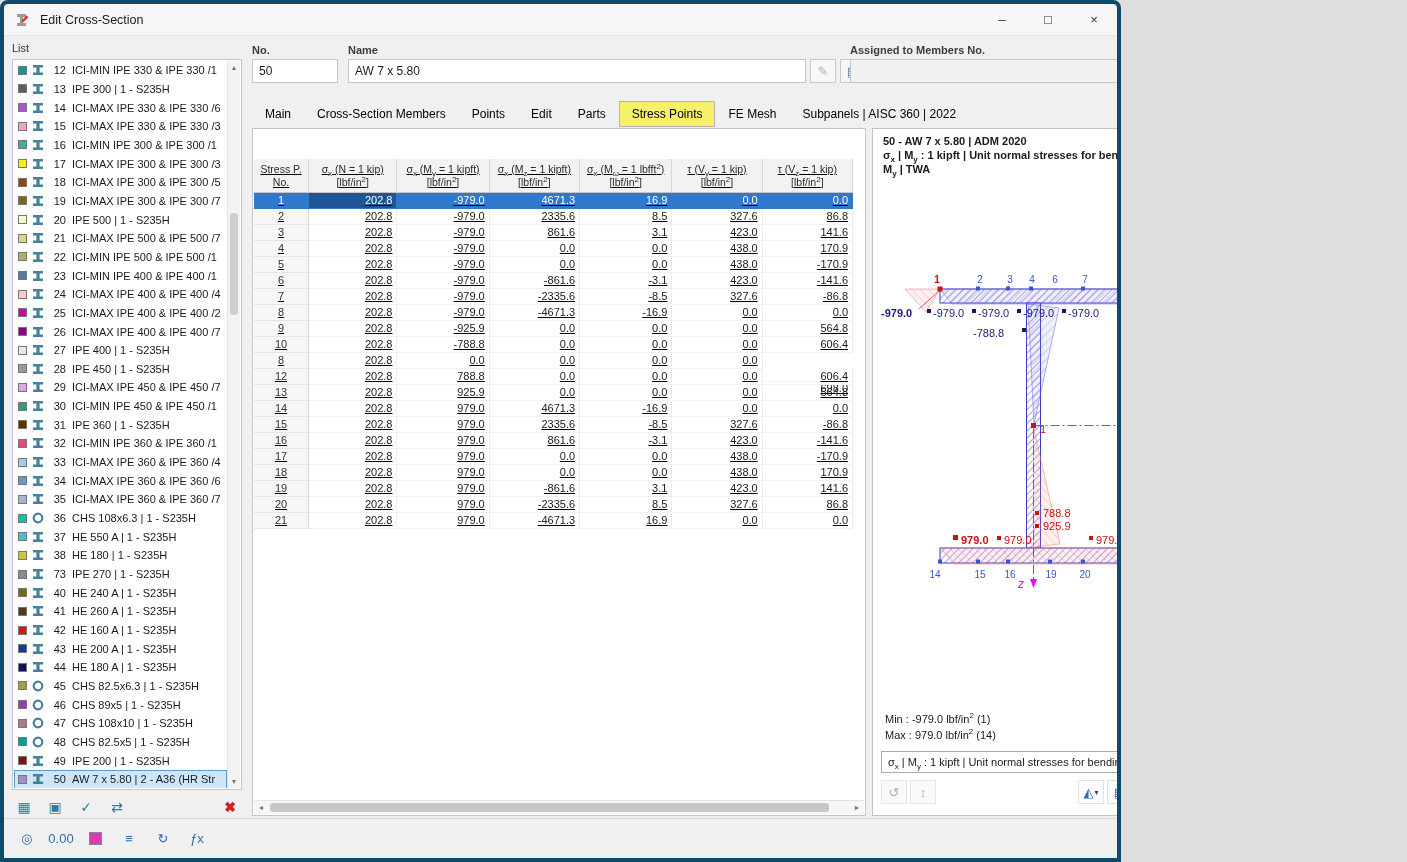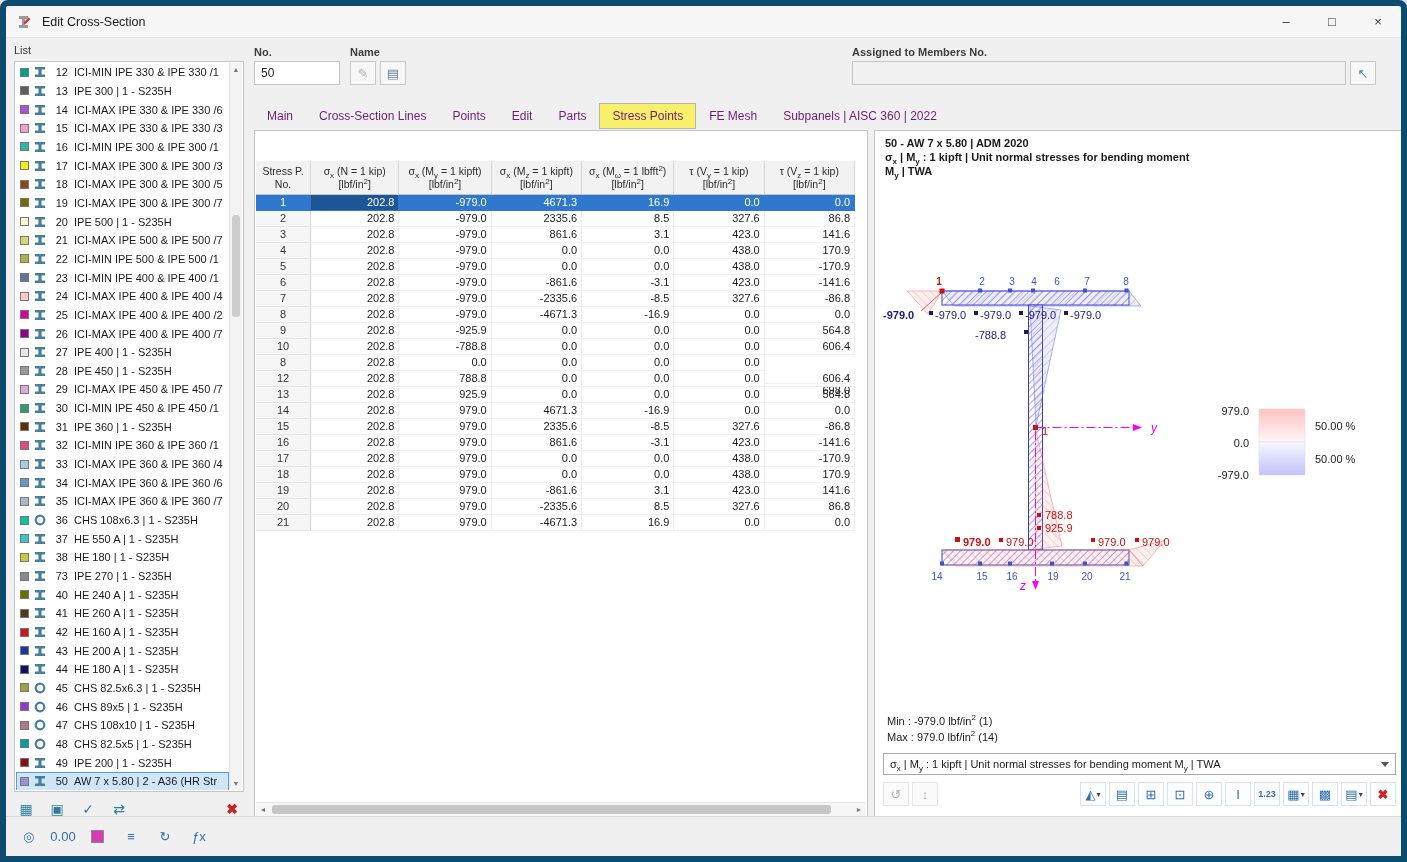--- a/index.html
+++ b/index.html
@@ -1,18 +1,18 @@
 <!DOCTYPE html>
 <html><head>
 <meta charset="utf-8">
 <style>
   html,body{margin:0;padding:0;background:#dedede;font-family:"Liberation Sans",sans-serif;}
   *{box-sizing:border-box;}
   sub,sup{font-size:8px;line-height:0;}
-  .window{position:relative;width:1407px;height:862px;background:#f0f0f0;border:6px solid #0c4a6e;border-radius:8px 8px 0 0;overflow:hidden;}
+  .window{position:relative;width:1121px;height:862px;background:#f0f0f0;border:4px solid #0c4a6e;border-radius:8px 8px 0 0;overflow:hidden;}
   
   .titlebar{position:absolute;left:0;top:0;right:0;height:32px;background:#f6f6f6;border-bottom:1px solid #e3e3e3;display:flex;align-items:center;border-radius:8px 8px 0 0;}
   .titlebar .dlg-icon{width:18px;height:18px;margin:0 8px 0 10px;display:flex;align-items:center;justify-content:center;}
   .titlebar .title{font-size:12.5px;color:#1a1a1a;}
   .wincontrols{margin-left:auto;display:flex;height:32px;}
   .winbtn{width:46px;height:32px;display:flex;align-items:center;justify-content:center;font-size:13px;color:#333;}
   
   .bottombar{position:absolute;left:0;bottom:0;right:0;height:40px;background:#f0f0f0;border-top:1px solid #d9d9d9;display:flex;align-items:center;}
   .footer-icons{display:flex;gap:8px;margin-left:10px;}
   .fbtn{width:26px;height:24px;display:flex;align-items:center;justify-content:center;border:1px solid transparent;border-radius:3px;font-size:13px;color:#2f6db3;background:transparent;}
@@ -42,29 +42,29 @@
   .fieldrow{display:flex;gap:4px;}
   .tf-input{height:24px;background:#fff;border:1px solid #c5c5c5;font-size:12px;color:#1a1a1a;padding:0 6px;display:flex;align-items:center;flex:1;}
   .tf-input.disabled{background:#f1f1f1;}
   .sqbtn{width:26px;height:24px;border:1px solid #c9c9c9;background:#f7f7f7;display:flex;align-items:center;justify-content:center;font-size:13px;color:#5b7f9e;}
   .sqbtn.dis{color:#b5b5b5;}
   .field-no{position:absolute;left:248px;top:40px;width:86px;}
   .field-name{position:absolute;left:344px;top:40px;width:518px;}
   .field-assigned{position:absolute;left:846px;top:40px;width:524px;}
   
   .tabs{position:absolute;left:248px;top:96px;height:27px;display:flex;align-items:flex-end;}
-  .tab{padding:0 12px;line-height:24px;font-size:12px;color:#701a75;border:1px solid transparent;}
+  .tab{padding:0 12px;line-height:24px;font-size:12px;color:#000000;border:1px solid transparent;}
   .tab.active{background:#f8ef6a;border-color:#b5b5b5;}
   
   .table-panel{position:absolute;left:248px;top:124px;width:614px;height:688px;background:#fff;border:1px solid #c5c5c5;}
   .subtabs{position:absolute;left:3px;top:3px;height:22px;display:flex;gap:2px;}
   .subtab{padding:0 10px;line-height:20px;font-size:11px;color:#1a1a1a;background:#f1f1f1;border:1px solid #c9c9c9;}
   .subtab.hl{background:#f8ef6a;}
   .subtab.active{border-color:#8a8a8a;}
-  .tablewrap{position:absolute;left:1px;right:12px;top:30px;bottom:16px;overflow:hidden;}
+  .tablewrap{position:absolute;left:1px;right:12px;top:30px;bottom:16px;overflow:hidden;text-decoration:underline;}
   .trh{display:flex;}
   .th{background:#f2f2f2;border-right:1px solid #d5d5d5;border-bottom:1px solid #c5c5c5;height:34px;display:flex;flex-direction:column;align-items:center;justify-content:center;font-size:10.5px;color:#2a2a2a;line-height:13px;text-align:center;}
   .tr{display:flex;height:16px;}
   .td{font-size:11px;color:#1a1a1a;text-align:right;padding:0 4px;line-height:15px;border-right:1px solid #ececec;border-bottom:1px solid #f1f1f1;}
   .td.rownum{background:#f6f6f6;text-align:center;border-right:1px solid #d5d5d5;border-bottom:1px solid #e6e6e6;color:#333;}
   .tr.sel .td{background:#2f78cc;color:#fff;border-color:#2f78cc;}
   .tr.sel .td.rownum{background:#2f78cc;color:#fff;}
   .tr.sel .td.fcell{background:#1d5596;}
   .hscroll{position:absolute;left:1px;right:1px;bottom:1px;height:14px;background:#f6f6f6;border-top:1px solid #e3e3e3;display:flex;align-items:center;}
   .hs-arrow{width:14px;height:14px;display:flex;align-items:center;justify-content:center;font-size:7px;color:#777;}
@@ -538,20 +538,21 @@
   <div class="field-no">
     <div class="fieldlabel">No.</div>
     <div class="fieldrow">
       <div class="tf-input">50</div>
     </div>
   </div>
 
   <div class="field-name">
     <div class="fieldlabel">Name</div>
     <div class="fieldrow">
+      <div class="tf-input">AW 7 x 5.80</div>
       <div class="sqbtn dis">
           <span>✎</span>
         </div>
       <div class="sqbtn">
           <span>▤</span>
         </div>
     </div>
   </div>
 
   <div class="field-assigned">
@@ -559,21 +560,21 @@
     <div class="fieldrow">
       <div class="tf-input disabled"></div>
       <div class="sqbtn">
           <span>↖</span>
         </div>
     </div>
   </div>
 
   <div class="tabs" id="tabbar">
       <div class="tab">Main</div>
-      <div class="tab">Cross-Section Lines</div>
+      <div class="tab">Cross-Section Members</div>
       <div class="tab">Points</div>
       <div class="tab">Edit</div>
       <div class="tab">Parts</div>
       <div class="tab active">Stress Points</div>
       <div class="tab">FE Mesh</div>
       <div class="tab">Subpanels | AISC 360 | 2022</div>
     </div>
 
   <div class="table-panel">
     <div class="tablewrap">

